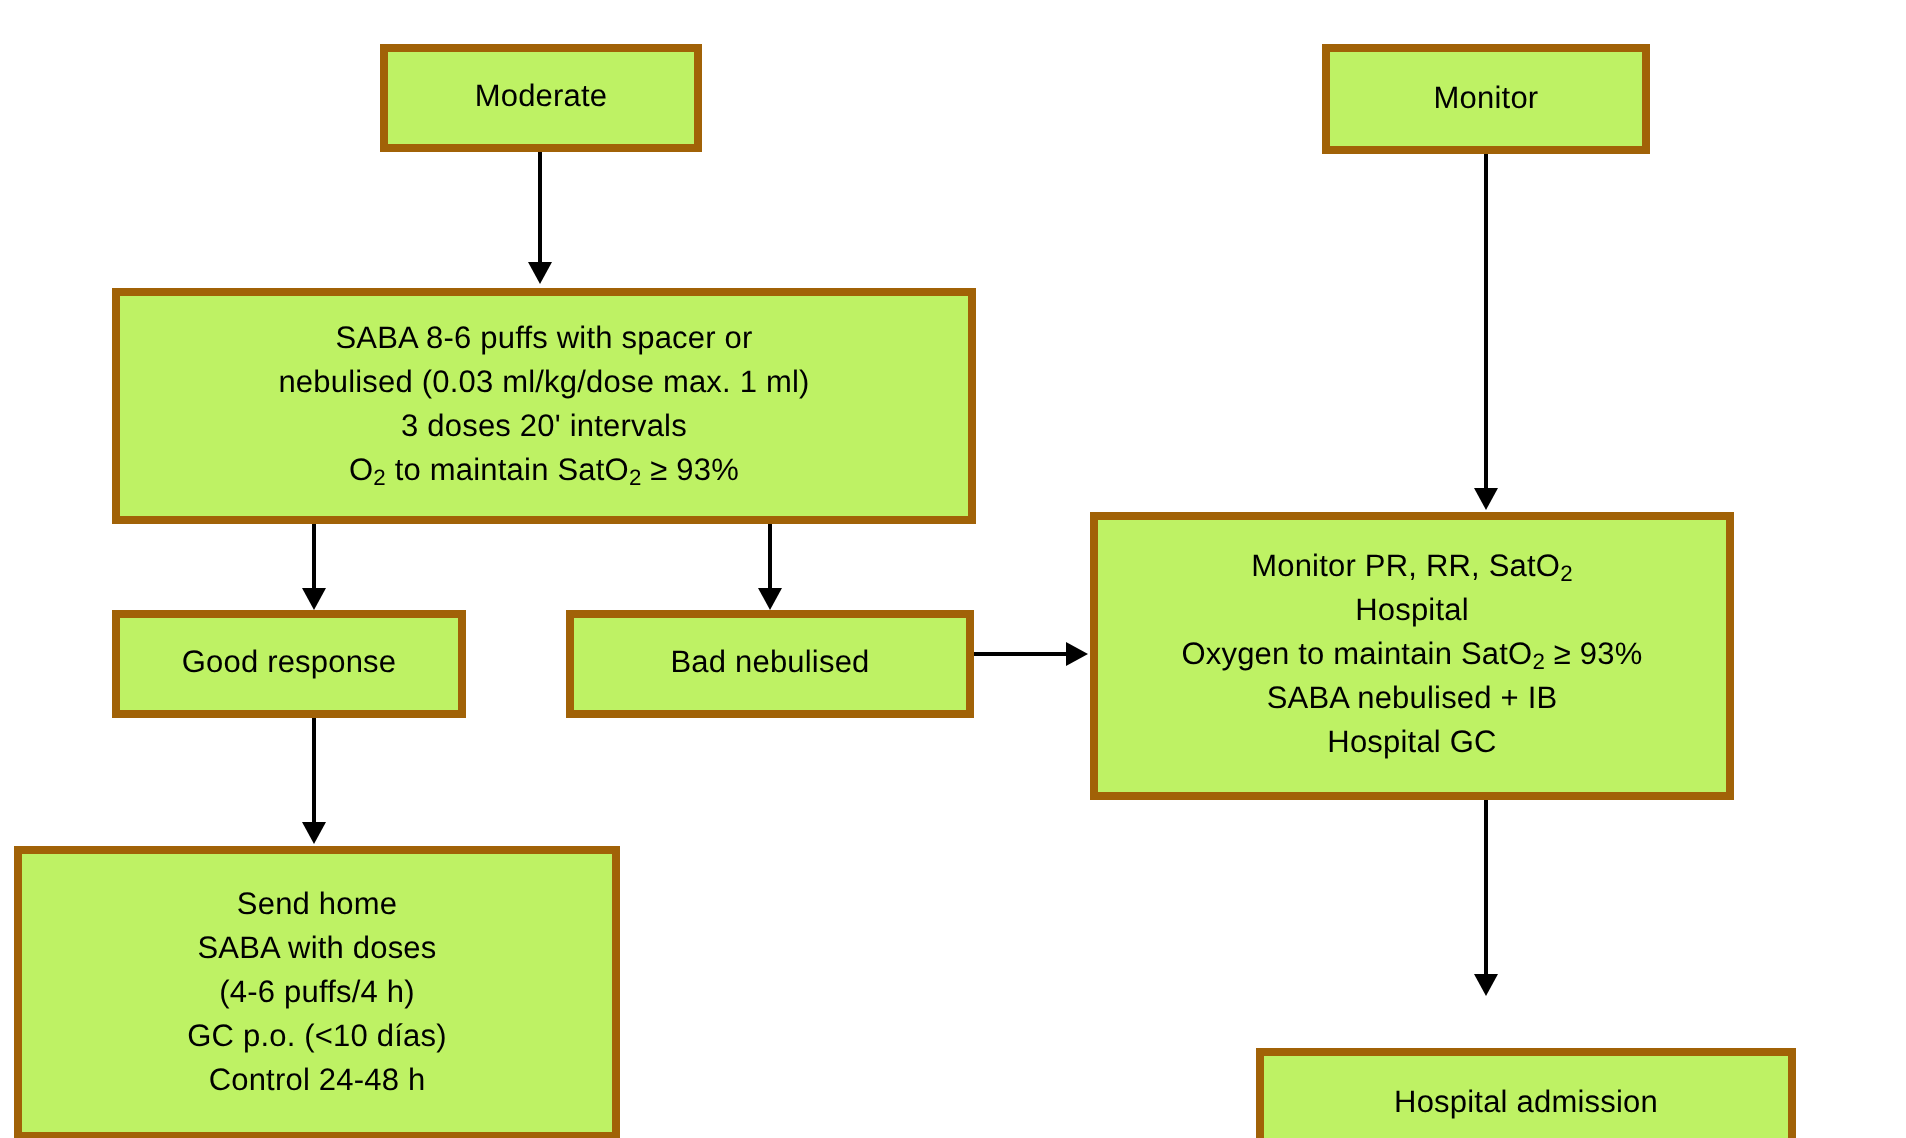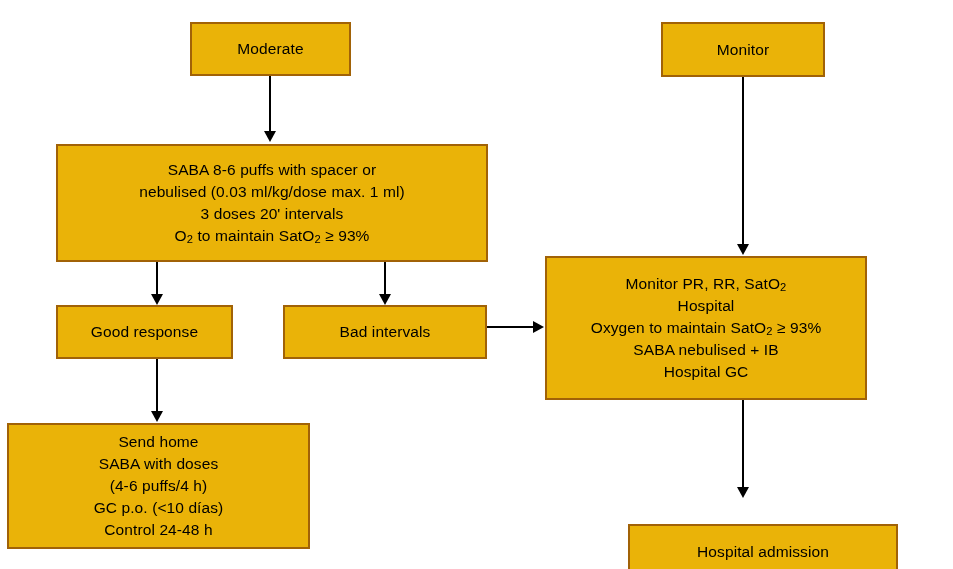--- a/index.html
+++ b/index.html
@@ -11,22 +11,22 @@
     position: relative;
     width: 953px;
     height: 569px;
     background: #ffffff;
     overflow: hidden;
     font-family: "Liberation Sans", sans-serif;
   }
   .node {
     position: absolute;
     box-sizing: border-box;
-    border: 2px solid #a16207;
-    background: #eab308;
+    border: 4px solid #a16207;
+    background: #bef264;
     display: flex;
     align-items: center;
     justify-content: center;
     text-align: center;
     color: #000000;
     font-size: 15.5px;
     line-height: 1.42;
     letter-spacing: 0.1px;
   }
   .node .lines {
@@ -120,35 +120,35 @@
   </div>
 
   <div class="node" style="left:56px; top:305px; width:177px; height:54px;">
     <span class="lines">
         <span>Good response</span>
       </span>
   </div>
 
   <div class="node" style="left:283px; top:305px; width:204px; height:54px;">
     <span class="lines">
-        <span>Bad intervals</span>
+        <span>Bad nebulised</span>
       </span>
   </div>
 
   <div class="node" style="left:545px; top:256px; width:322px; height:144px;">
     <span class="lines">
         <span>Monitor PR, RR, SatO<sub>2</sub></span>
         <span>Hospital</span>
         <span>Oxygen to maintain SatO<sub>2</sub> ≥ 93%</span>
         <span>SABA nebulised + IB</span>
         <span>Hospital GC</span>
       </span>
   </div>
 
-  <div class="node" style="left:7px; top:423px; width:303px; height:126px;">
+  <div class="node" style="left:7px; top:423px; width:303px; height:147px;">
     <span class="lines">
         <span>Send home</span>
         <span>SABA with doses</span>
         <span>(4-6 puffs/4 h)</span>
         <span>GC p.o. (&lt;10 días)</span>
         <span>Control 24-48 h</span>
       </span>
   </div>
 
   <div class="node" style="left:628px; top:524px; width:270px; height:56px;">

